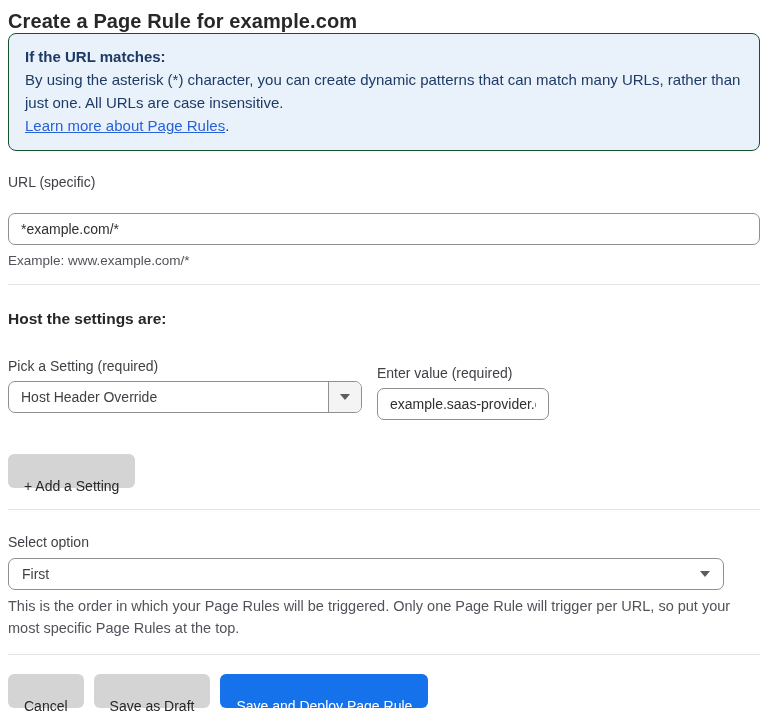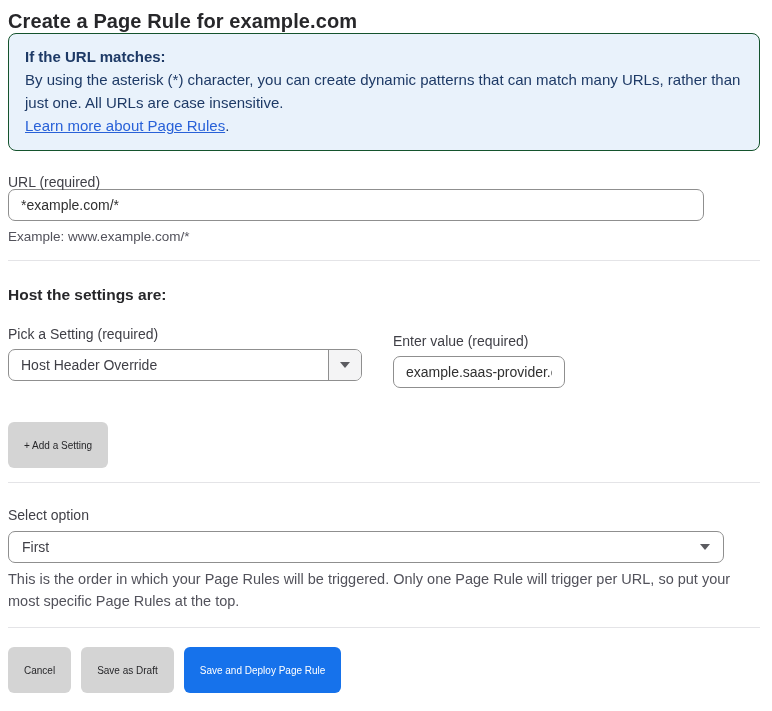--- a/index.html
+++ b/index.html
@@ -52,21 +52,21 @@
     height: 32px;
     border: 1px solid #8f8f8f;
     border-radius: 7px;
     padding: 0 12px;
     font-size: 14px;
     color: #303030;
     font-family: "Liberation Sans", "DejaVu Sans", sans-serif;
     background: #fff;
     outline: none;
   }
-  .url-input { width: 696px; margin-top: 0; }
+  .url-input { width: 752px; margin-top: 24px; }
 
   .helper-text {
     font-size: 13.5px;
     color: #52525b;
     margin-top: 7px;
     line-height: 18px;
   }
 
   .divider {
     border: none;
@@ -78,21 +78,21 @@
   .section-heading {
     font-size: 15.5px;
     font-weight: 700;
     color: #27272a;
     line-height: 16px;
   }
   .mt-url-label { margin-top: 24px; }
   .mt-section { margin-top: 26px; }
 
   
-  .settings-row { display: flex; margin-top: 24px; gap: 16px; }
+  .settings-row { display: flex; margin-top: 32px; }
   .setting-col { width: 354px; }
   .value-col { margin-left: 15px; margin-top: 7px; }
   .setting-col .field-label, .value-col .field-label { display: block; margin-bottom: 8px; }
 
   .select-box {
     display: flex;
     align-items: center;
     height: 32px;
     border: 1px solid #8f8f8f;
     border-radius: 7px;
@@ -121,24 +121,24 @@
     border-left: 5px solid transparent;
     border-right: 5px solid transparent;
     border-top: 6px solid #5b5b60;
   }
   .value-input { width: 172px; }
 
   .btn {
     display: inline-block;
     border: none;
     border-radius: 6px;
-    font-size: 10px;
+    font-size: 14px;
     font-family: "Liberation Sans", "DejaVu Sans", sans-serif;
-    padding: 0 16px;
-    height: 46px;
+    padding: 17px 16px;
+    height: 31px;
     line-height: 31px;
     cursor: pointer;
   }
   .btn-gray { background: #d4d4d4; color: #27272a; }
   .btn-primary { background: #1672eb; color: #ffffff; }
   .add-setting-btn { margin-top: 34px; }
 
   .order-heading { margin-top: 24px; }
   .order-label { margin-top: 25px; display: block; }
   .order-select {
@@ -179,21 +179,21 @@
 <div class="page">
 
   <h1 class="page-title">Create a Page Rule for example.com</h1>
 
   <div class="info-box">
     <div class="info-heading">If the URL matches:</div>
     <div class="info-body">By using the asterisk (*) character, you can create dynamic patterns that can match many URLs, rather than just one. All URLs are case insensitive.</div>
     <div class="info-link-line"><a>Learn more about Page Rules</a><span class="link-suffix">.</span></div>
   </div>
 
-  <div class="field-label mt-url-label">URL (required)</div>
+  <div class="field-label mt-url-label">URL (specific)</div>
   <input class="text-input url-input" type="text" value="*example.com/*" style="">
   <div class="helper-text">Example: www.example.com/*</div>
 
   <hr class="divider">
 
   <div class="section-heading mt-section">Host the settings are:</div>
 
   <div class="settings-row">
     <div class="setting-col">
       <span class="field-label">Pick a Setting (required)</span>

